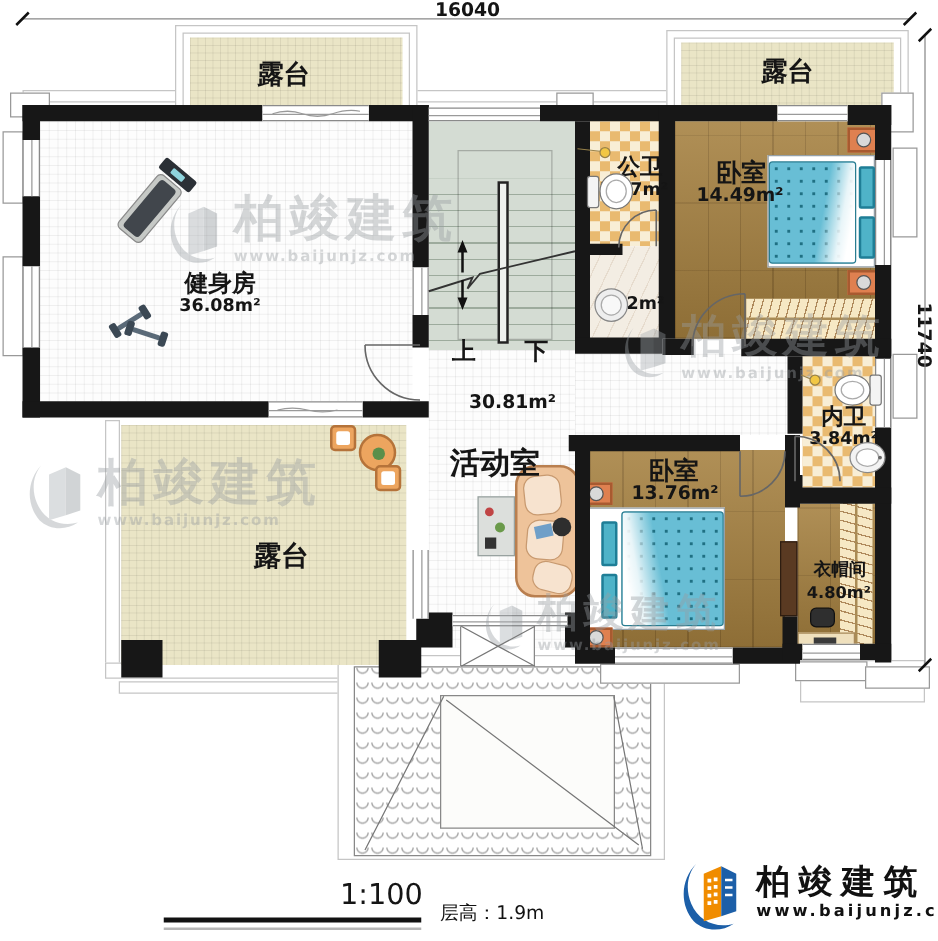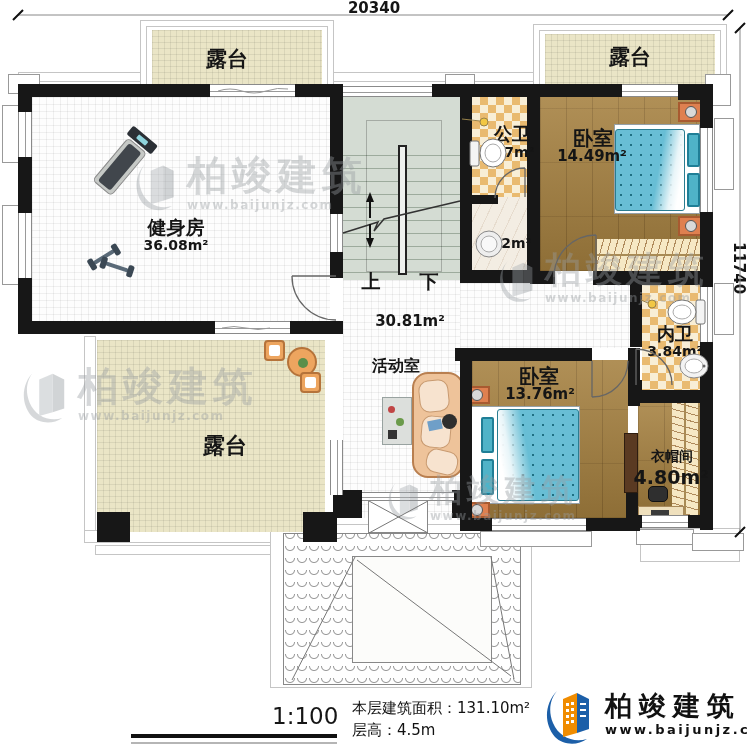--- a/index.html
+++ b/index.html
@@ -243,42 +243,38 @@
   <div class="lbl" style="left:176px;top:218px;font-size:19px">健身房</div>
   <div class="lbl" style="left:176px;top:238px;font-size:14px">36.08m²</div>
   <div class="lbl" style="left:512px;top:125px;font-size:18px">公卫</div>
   <div class="lbl" style="left:507px;top:145px;font-size:14px">3.37m²</div>
   <div class="lbl" style="left:504px;top:236px;font-size:14px">2.62m²</div>
   <div class="lbl" style="left:593px;top:128px;font-size:20px">卧室</div>
   <div class="lbl" style="left:592px;top:149px;font-size:15px">14.49m²</div>
   <div class="lbl" style="left:675px;top:325px;font-size:18px">内卫</div>
   <div class="lbl" style="left:675px;top:344px;font-size:14px">3.84m²</div>
   <div class="lbl" style="left:410px;top:314px;font-size:15px">30.81m²</div>
-  <div class="lbl" style="left:396px;top:358px;font-size:16px">活动室</div>
+  <div class="lbl" style="left:396px;top:358px;font-size:24px">活动室</div>
   <div class="lbl" style="left:539px;top:366px;font-size:20px">卧室</div>
   <div class="lbl" style="left:540px;top:387px;font-size:15px">13.76m²</div>
   <div class="lbl" style="left:672px;top:449px;font-size:14px">衣帽间</div>
-  <div class="lbl" style="left:671px;top:468px;font-size:19px">4.80m²</div>
+  <div class="lbl" style="left:671px;top:468px;font-size:13px">4.80m²</div>
   <div class="lbl" style="left:225px;top:434px;font-size:22px">露台</div>
   <div class="lbl" style="left:371px;top:272px;font-size:19px">上</div>
   <div class="lbl" style="left:429px;top:272px;font-size:19px">下</div>
 
-  <div class="lbl" style="left:374px;top:1px;font-size:15px">20340</div>
+  <div class="lbl" style="left:374px;top:1px;font-size:15px">16040</div>
   <div class="dimv" style="left:748px;top:242px">11740</div>
 
   <div class="abs" style="left:131px;top:734px;width:206px;height:4px;background:#111;z-index:6"></div>
   <div class="abs" style="left:131px;top:742px;width:206px;height:2px;background:#b5b5b5;z-index:6"></div>
   <div class="lbl" style="left:272px;top:704px;font-size:23px;transform:none;font-weight:500">1:100</div>
-  <div class="footer-line" style="left:352px;top:699px">
-    <span>本层建筑面积：</span>
-      <span>131.10m²</span>
-  </div>
   <div class="footer-line" style="left:352px;top:721px">
     <span>层高：</span>
-      <span>4.5m</span>
+      <span>1.9m</span>
   </div>
   <div class="abs" style="left:543px;top:683px;display:flex;align-items:center;gap:10px;z-index:6">
     <svg width="52" height="62" viewBox="0 0 52 62">
       <path d="M14 8 C2 20 0 40 12 54 C20 62 34 63 44 56 C30 60 16 54 10 40 C5 28 7 16 14 8 Z" fill="#1c5fa8"></path>
       <polygon points="20,16 34,10 34,50 20,54" fill="#f08c00"></polygon>
       <polygon points="34,10 46,16 46,46 34,50" fill="#1c5fa8"></polygon>
       <g fill="#fff">
           <rect x="23" y="20" width="3" height="3"></rect>
           <rect x="28" y="19" width="3" height="3"></rect>
           <rect x="23" y="26" width="3" height="3"></rect>

